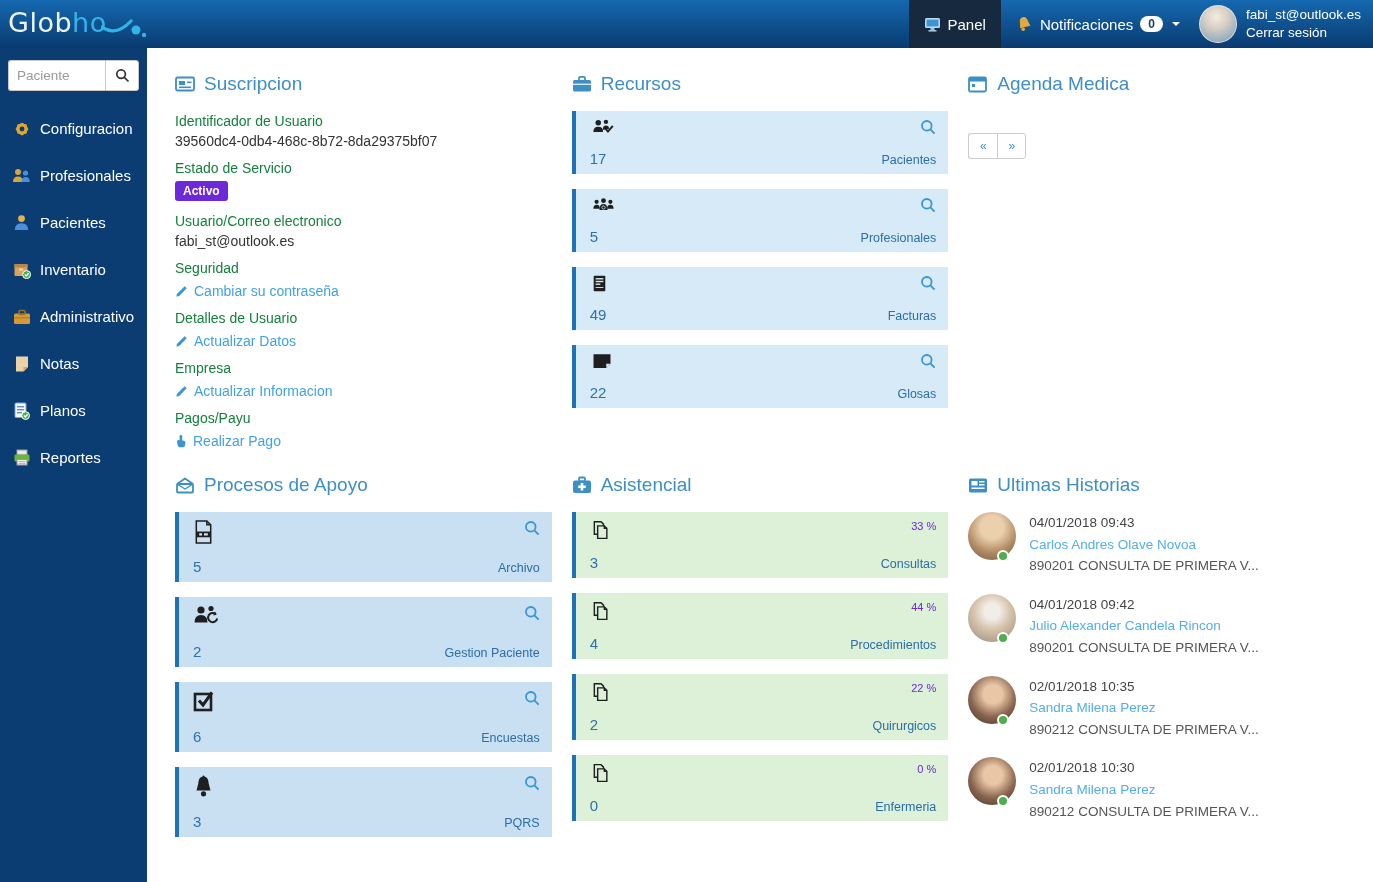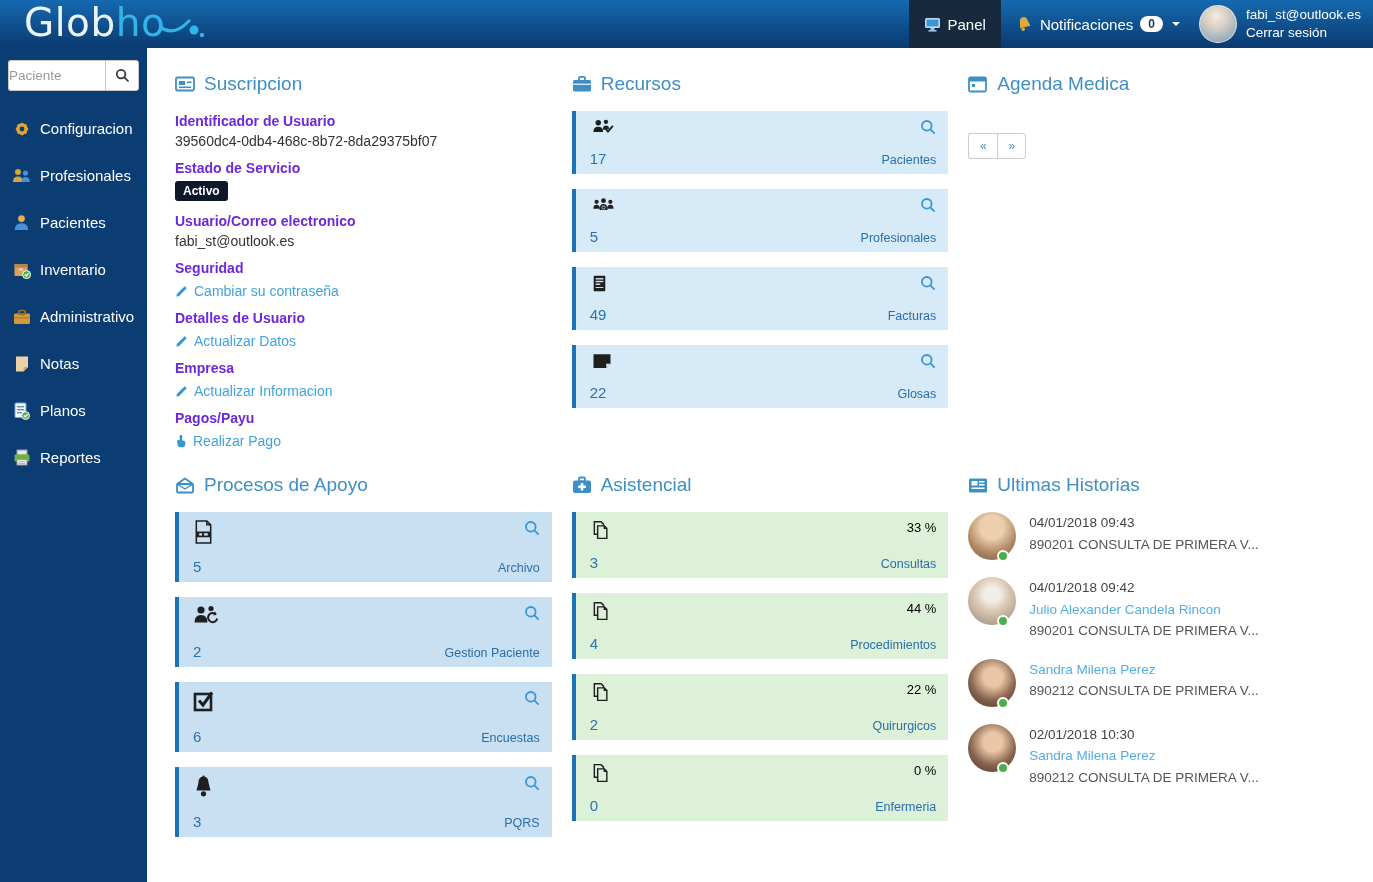--- a/index.html
+++ b/index.html
@@ -2,21 +2,21 @@
 <html><head>
 <meta charset="utf-8">
 <style>
   * { margin:0; padding:0; box-sizing:border-box; }
   html,body { width:1373px; height:882px; overflow:hidden; background:#fff;
     font-family:"Liberation Sans", sans-serif; }
 
   
   .navbar { position:fixed; top:0; left:0; right:0; height:48px; z-index:20;
     background:linear-gradient(#1569b0,#0a3a70); display:flex; align-items:center; }
-  .logo { margin-left:24px; font-family:"DejaVu Sans", sans-serif; font-size:39px;
+  .logo { margin-left:8px; font-family:"DejaVu Sans", sans-serif; font-size:27px;
     letter-spacing:.5px; display:flex; align-items:center; position:relative; top:-2px;text-align:center;}
   .logo .l1 { color:#eef3f8; font-weight:400; }
   .logo .l2 { color:#33b4e8; font-weight:400; }
   .logo svg { margin-left:-6px; margin-top:14px; }
   .nav-right { margin-left:auto; display:flex; align-items:center; height:40px; }
   .nav-item { display:flex; align-items:center; gap:7px; color:#fff; font-size:15px;
     padding:0 15px; height:48px; cursor:pointer; white-space:nowrap; }
   .nav-item.active { background:#16293e; }
   .caret { width:0; height:0; border-left:4px solid transparent; border-right:4px solid transparent;
     border-top:4px solid #fff; display:inline-block; margin-left:2px; }
@@ -26,21 +26,21 @@
   .nav-avatar { width:38px; height:38px; border-radius:50%;
     background:radial-gradient(circle at 45% 30%, #f3ece2 0%, #d9cfc4 35%, #9fb3c0 70%, #7d93a3 100%);
     border:1px solid rgba(255,255,255,.55); }
   .nav-usertext { font-size:13.5px; line-height:1.3; }
   .nav-usertext .logout { cursor:pointer; }
 
   
   .sidebar { position:fixed; top:48px; left:0; bottom:0; width:147px; background:#0b3d73; z-index:10; }
   .search-row { display:flex; margin:12px 8px 14px 8px; }
   .search-input { width:97px; height:31px; border:1px solid #c9c9c9; border-right:none;
-    border-radius:3px 0 0 3px; padding:0 0; font-size:13.5px; color:#333; outline:none; }
+    border-radius:3px 0 0 3px; padding:0 8px; font-size:13.5px; color:#333; outline:none; }
   .search-input::placeholder { color:#9a9a9a; }
   .search-btn { width:34px; height:31px; background:#fff; border:1px solid #c9c9c9;
     border-radius:0 3px 3px 0; display:flex; align-items:center; justify-content:center; cursor:pointer; }
   .menu { list-style:none; }
   .menu li { display:flex; align-items:center; gap:9px; color:#fff; font-size:15px;
     padding:14px 12px; cursor:pointer; }
   .micon { width:19px; height:19px; flex:0 0 19px; display:flex; align-items:center; justify-content:center; }
 
   
   .main { margin-left:147px; padding:25px 28px 0 28px; background:#fff; min-height:834px; margin-top:48px; }
@@ -48,38 +48,38 @@
     grid-template-areas:"sub rec age" "pro asi his";gap:20px; }
   .sec-sub{grid-area:sub;} .sec-rec{grid-area:rec;} .sec-age{grid-area:age;}
   .sec-pro{grid-area:pro;} .sec-asi{grid-area:asi;} .sec-his{grid-area:his;}
 
   .sec-header { display:flex; align-items:center; gap:9px; color:#3d8fc4; font-size:19px;
     margin-bottom:16px; }
   .sec-header .hicon { width:20px; height:20px; display:flex; align-items:center; }
 
   
   .sub-list { font-size:14px; color:#333; }
-  .sub-label { font-weight:bold; color:#6d28d9; margin-top:7px; line-height:20px; }
+  .sub-label { font-weight:normal; color:#15803d; margin-top:7px; line-height:20px; }
   .sub-value { line-height:20px; }
-  .badge-green { display:inline-block; background:#0f172a; color:#fff; font-size:12px;
+  .badge-green { display:inline-block; background:#6d28d9; color:#fff; font-size:12px;
     font-weight:bold; border-radius:3px; padding:3px 8px; margin:3px 0; }
   .sub-link { display:flex; align-items:center; gap:6px; color:#41a3dd; line-height:20px;
     margin:3px 0; cursor:pointer; text-decoration:none; }
 
   
   .card { height:63px; border-left:4px solid #1d72b8; margin-bottom:15px; padding:8px 12px 7px 14px;
     display:flex; justify-content:space-between; cursor:pointer; }
   .card-blue  { background:#d7eaf8; }
   .card-blue2 { background:#c9dff2; height:70px; }
   .card-green { background:#ddf0d8; height:66px; }
   .card-left { display:flex; flex-direction:column; justify-content:space-between; }
   .card-right { display:flex; flex-direction:column; justify-content:space-between; align-items:flex-end; }
   .cval { color:#2b72b0; font-size:15px;margin-top:14px; }
   .clabel { color:#2b6ea8; font-size:12.5px; }
-  .cpercent { color:#000000; font-size:13px; }
+  .cpercent { color:#6d28d9; font-size:11px; }
 
   
   .pager { display:inline-flex; margin-top:22px; }
   .pager button { width:29px; height:26px; background:#fff; border:1px solid #ccc;
     color:#3d8fc4; font-size:12px; cursor:pointer; }
   .pager button:first-child { border-radius:3px 0 0 3px; border-right:none; }
   .pager button:last-child { border-radius:0 3px 3px 0; }
 
   
   .hist-item { display:flex; gap:13px; margin-bottom:17px; }
@@ -577,40 +577,42 @@
         </span>
         <span>Ultimas Historias</span>
       </div>
 
       <div class="hist-item">
         <div class="hist-avatar av1">
           <span class="status-dot"></span>
         </div>
         <div class="hist-text">
           <div class="hist-date">04/01/2018 09:43</div>
+          <div class="hist-name">Carlos Andres Olave Novoa</div>
           <div class="hist-code">890201 CONSULTA DE PRIMERA V...</div>
         </div>
       </div>
 
       <div class="hist-item">
         <div class="hist-avatar av2">
           <span class="status-dot"></span>
         </div>
         <div class="hist-text">
           <div class="hist-date">04/01/2018 09:42</div>
           <div class="hist-name">Julio Alexander Candela Rincon</div>
           <div class="hist-code">890201 CONSULTA DE PRIMERA V...</div>
         </div>
       </div>
 
       <div class="hist-item">
         <div class="hist-avatar av3">
           <span class="status-dot"></span>
         </div>
         <div class="hist-text">
+          <div class="hist-date">02/01/2018 10:35</div>
           <div class="hist-name">Sandra Milena Perez</div>
           <div class="hist-code">890212 CONSULTA DE PRIMERA V...</div>
         </div>
       </div>
 
       <div class="hist-item">
         <div class="hist-avatar av4">
           <span class="status-dot"></span>
         </div>
         <div class="hist-text">

